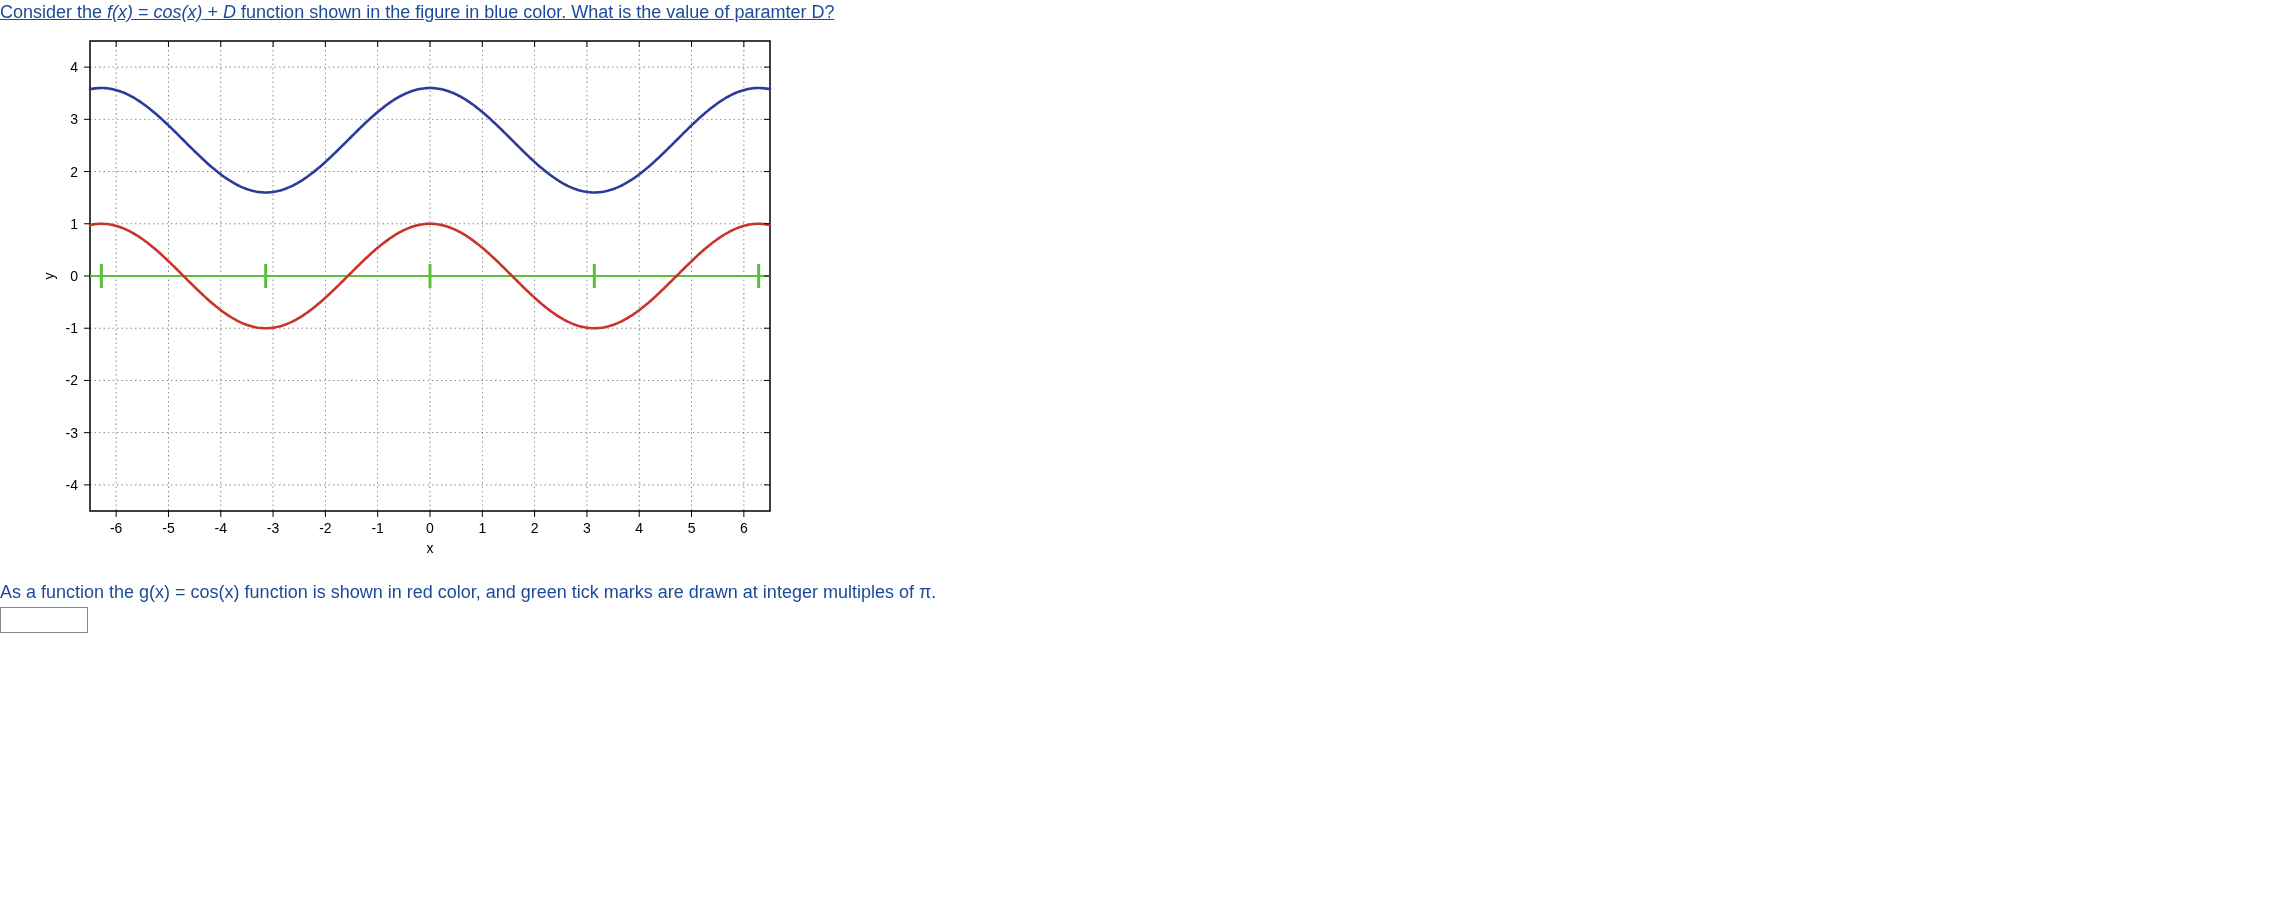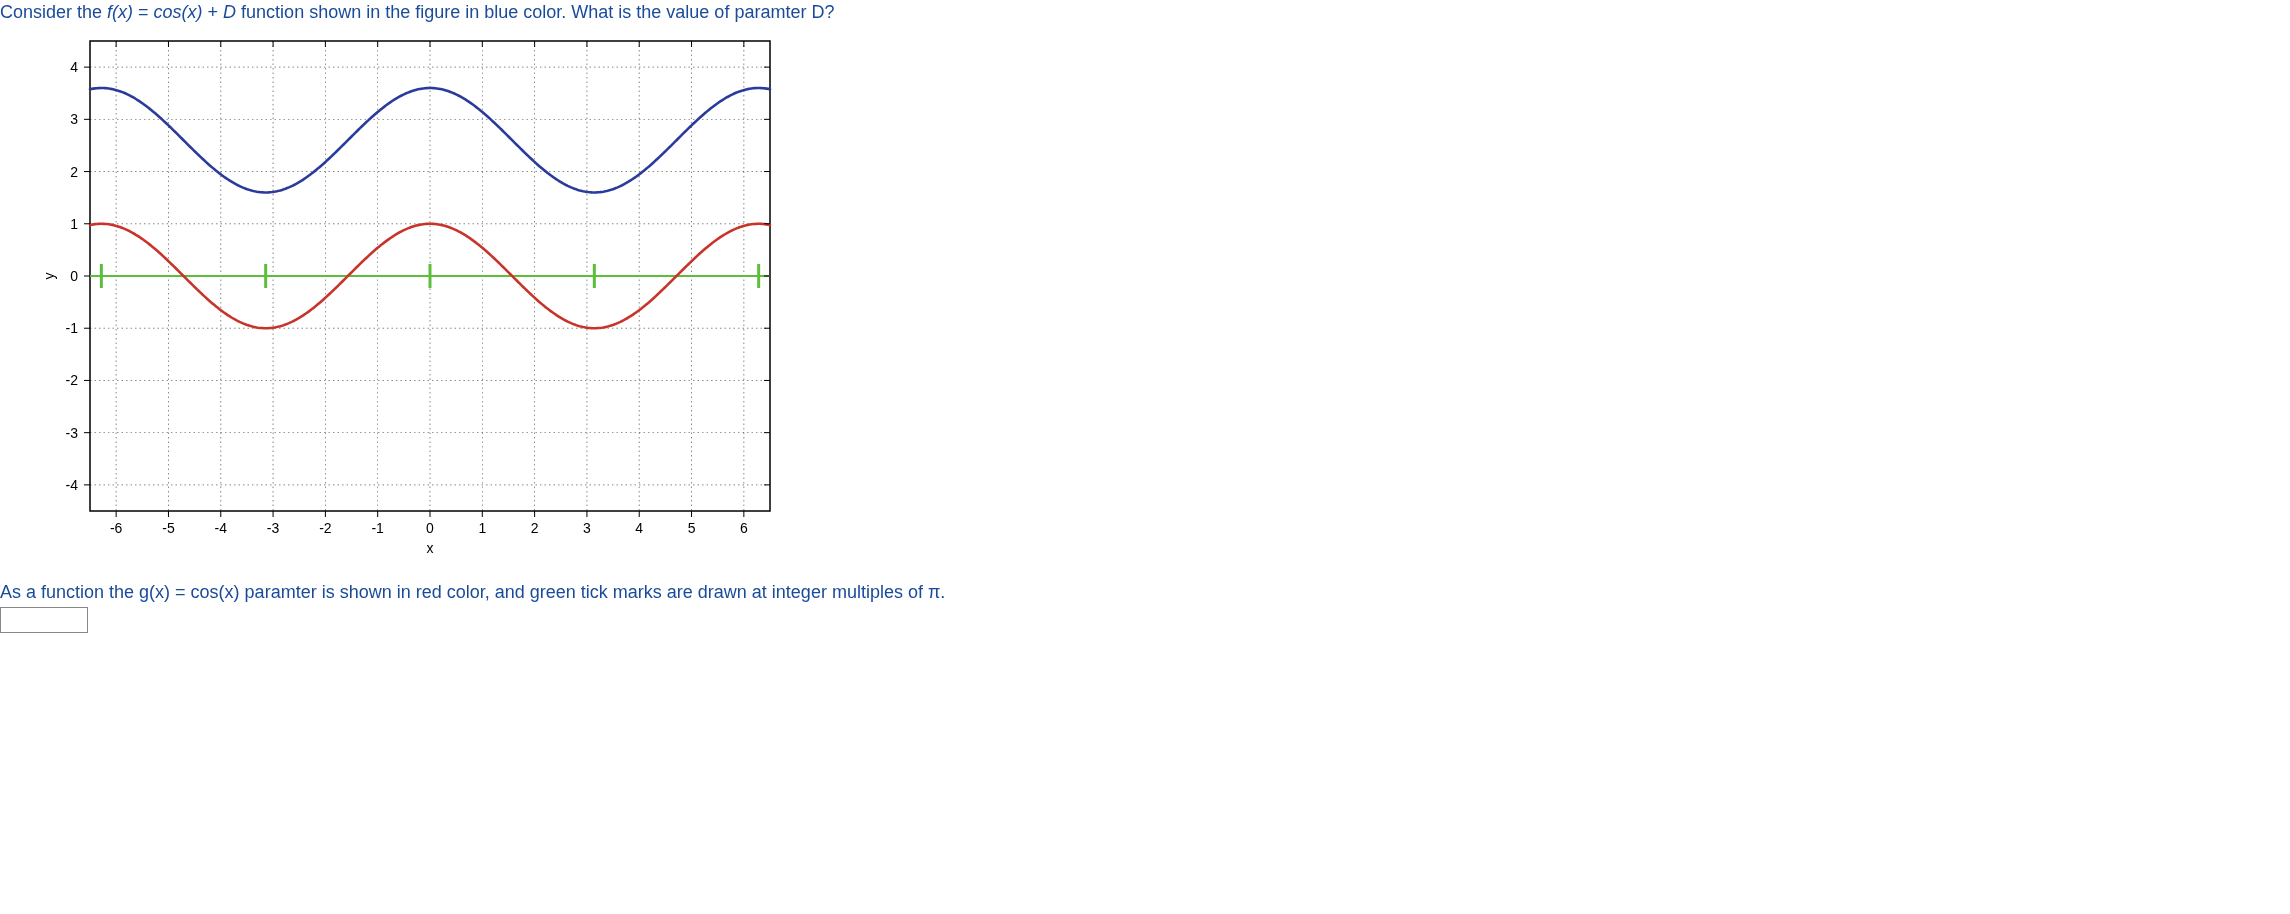--- a/index.html
+++ b/index.html
@@ -5,20 +5,21 @@
   body {
     margin: 0;
     padding: 0;
     font-family: Verdana, sans-serif;
     font-size: 18px;
     color: #1a4b9b;
     background: #fff;
   }
   .question-line {
     padding: 2px 0 8px 0;
+    text-decoration: underline;
   }
   .question-line .fn {
     font-style: italic;
   }
   .chart-wrap {
     margin-left: 40px;
     margin-bottom: 12px;
   }
   .footer-line {
     padding: 4px 0 0 0;
@@ -143,16 +144,16 @@
       <text x="38" y="93.33333333333333" text-anchor="end" font-size="14" fill="#000">3</text>
       <line x1="44" y1="36.111111111111114" x2="50" y2="36.111111111111114" stroke="#000" stroke-width="1"></line>
       <line x1="730" y1="36.111111111111114" x2="724" y2="36.111111111111114" stroke="#000" stroke-width="1"></line>
       <text x="38" y="41.111111111111114" text-anchor="end" font-size="14" fill="#000">4</text>
       <text x="390" y="522" text-anchor="middle" font-size="14" fill="#000">x</text>
       <text x="14" y="245" text-anchor="middle" font-size="14" fill="#000" transform="rotate(-90 14 245)">y</text>
     </svg>
 </div>
 
 <div class="footer-line">
-  <span>As a function the </span><span class="fn">g(x)</span><span> = </span><span class="fn">cos(x)</span><span> paramter is shown in red color, and green tick marks are drawn at integer multiples of π.</span>
+  <span>As a function the </span><span class="fn">g(x)</span><span> = </span><span class="fn">cos(x)</span><span> function is shown in red color, and green tick marks are drawn at integer multiples of π.</span>
 </div>
 
 <input type="text" class="answer-box" style="">
 
 </body></html>

